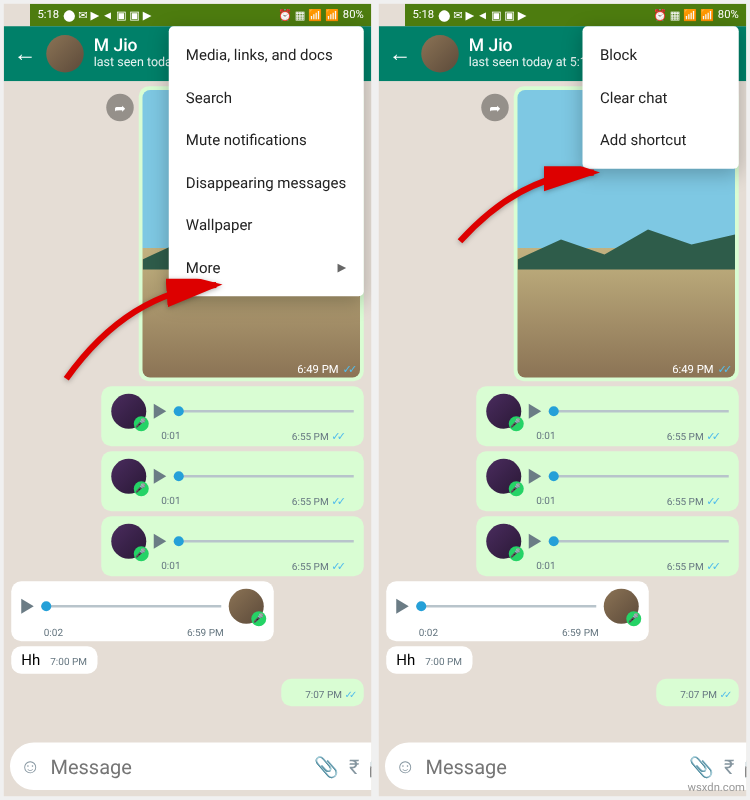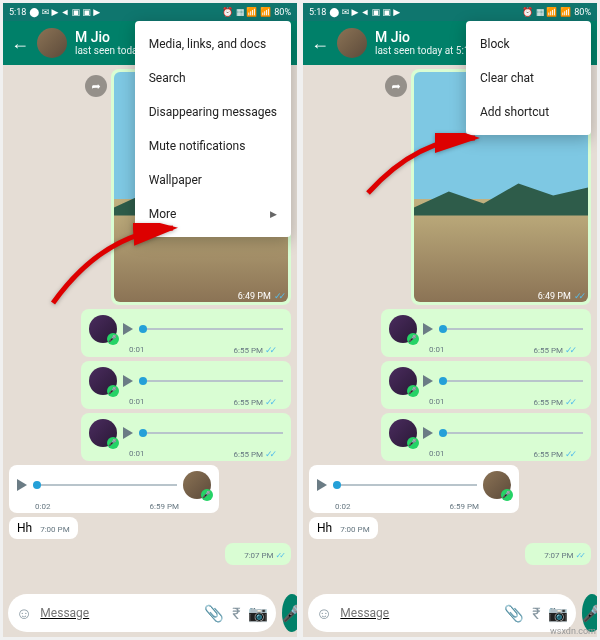--- a/index.html
+++ b/index.html
@@ -1,18 +1,18 @@
 <!DOCTYPE html>
 <html><head>
 <meta charset="utf-8">
 <style>
   * { box-sizing: border-box; margin: 0; padding: 0; font-family: -apple-system, Roboto, sans-serif; }
   body { background: #f0f0f0; width: 600px; height: 640px; display: flex; gap: 6px; padding: 3px; }
   .phone { flex: 1; background: #e5ddd5; position: relative; overflow: hidden; display: flex; flex-direction: column; }
-  .status-bar { background: #0f766e; color: #fff; font-size: 9px; height: 18px; display: flex; align-items: center; justify-content: space-between; padding: 0 6px; }
+  .status-bar { background: #4d7c0f; color: #fff; font-size: 9px; height: 18px; display: flex; align-items: center; justify-content: space-between; padding: 0 6px; margin-left: 21px; }
   .status-left, .status-right { display: flex; gap: 3px; align-items: center; }
   .app-bar { background: #008069; color: #fff; height: 44px; display: flex; align-items: center; padding: 0 8px; gap: 8px; }
   .back { font-size: 18px; }
   .avatar { width: 30px; height: 30px; border-radius: 50%; background: linear-gradient(135deg,#8b7355,#5c4a3a); }
   .title-block { flex: 1; line-height: 1.1; }
   .title { font-size: 14px; font-weight: 500; }
   .subtitle { font-size: 10px; opacity: .9; }
   .chat-body { flex: 1; overflow: hidden; position: relative; padding: 4px 6px; background: #e5ddd5; }
   .img-bubble { background: #d9fdd3; border-radius: 8px; padding: 3px; width: 180px; margin-left: auto; position: relative; }
   .img-ph { width: 174px; height: 230px; background: linear-gradient(to bottom,#7ec8e3 0%,#7ec8e3 55%,#c2b280 55%,#8b7355 100%); border-radius: 6px; position: relative; }
@@ -30,21 +30,21 @@
   .dot{position:absolute;left:0;top:-3px;width:8px;height:8px;border-radius:50%;background:#25a0d8;}
   .v-meta{position:absolute;bottom:2px;left:48px;right:17px;display:flex;justify-content:space-between;font-size:8px;color:#667781;}
   .v-meta .ticks{font-size:9px;}
   .voice{padding-bottom:14px;}
   .txt-bubble{background:#fff;border-radius:8px;padding:4px 8px;margin-top:4px;display:inline-flex;gap:8px;align-items:baseline;font-size:12px;}
   .txt-bubble.out{background:#d9fdd3;margin-left:auto;}
   .ts-txt{font-size:8px;color:#667781;display:flex;gap:2px;}
   .row-r{display:flex;justify-content:flex-end;}
   .input-bar{display:flex;gap:6px;padding:5px;align-items:center;}
   .input-pill{flex:1;background:#fff;border-radius:22px;height:38px;display:flex;align-items:center;padding:0 8px;gap:8px;color:#8696a0;}
-  .input-pill input{border:none;flex:1;font-size:12px;outline:none;background:transparent;text-decoration:underline;}
+  .input-pill input{border:none;flex:1;font-size:16px;outline:none;background:transparent;}
   .ic{font-size:16px;color:#8696a0;}
   .mic-btn{width:38px;height:38px;border-radius:50%;background:#008069;color:#fff;display:flex;align-items:center;justify-content:center;font-size:16px;}
   .menu{position:absolute;top:18px;right:6px;background:#fff;border-radius:4px;box-shadow:0 4px 16px rgba(0,0,0,.25);padding:6px 0;min-width:145px;z-index:10;}
   .menu-item{padding:10px 14px;font-size:12px;color:#222;display:flex;justify-content:space-between;align-items:center;}
   .chev{font-size:9px;color:#666;}
   .arrow{position:absolute;z-index:20;pointer-events:none;}
   .arrow svg{filter:drop-shadow(0 1px 2px rgba(0,0,0,.3));}
   .watermark{position:absolute;bottom:4px;right:4px;font-size:9px;color:#999;z-index:30;}
 </style>
 </head>
@@ -151,22 +151,22 @@
       <span class="ic">📎</span>
       <span class="ic">₹</span>
       <span class="ic">📷</span>
     </div>
     <div class="mic-btn">🎤</div>
   </div>
 
   <div class="menu">
     <div class="menu-item">Media, links, and docs</div>
     <div class="menu-item">Search</div>
+    <div class="menu-item">Mute notifications</div>
     <div class="menu-item">Disappearing messages</div>
-    <div class="menu-item">Mute notifications</div>
     <div class="menu-item">Wallpaper</div>
     <div class="menu-item">
         <span>More</span>
         <span class="chev">▶</span>
       </div>
   </div>
   <div class="arrow" style="top:220px;left:40px;">
     <svg width="140" height="90">
         <defs>
           <marker id="ah1" markerWidth="10" markerHeight="10" refX="8" refY="3" orient="auto">

